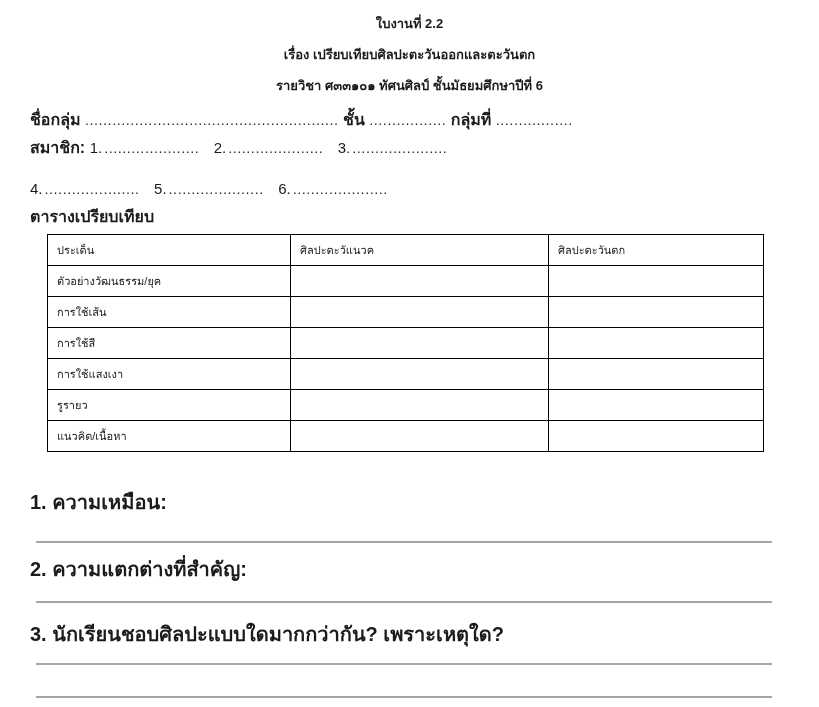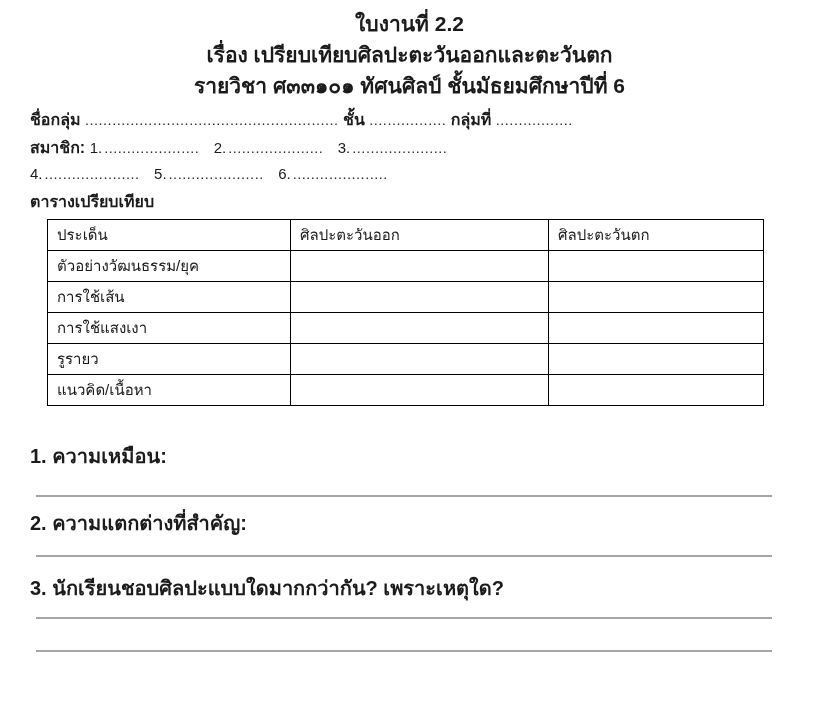--- a/index.html
+++ b/index.html
@@ -11,34 +11,34 @@
     overflow: hidden;
     font-family: "Liberation Sans", "DejaVu Sans", sans-serif;
     color: #1b1b1b;
   }
   .page { width: 819px; height: 707px; }
 
   .titles { padding-top: 8px; text-align: center; }
   .title-line {
     height: 31px;
     line-height: 31px;
-    font-size: 21px;
+    font-size: 13px;
     font-weight: bold;
   }
 
   .info-row {
     margin-left: 30px;
     height: 26px;
     line-height: 26px;
     font-size: 16px;
     white-space: nowrap;
   }
   .row-group    { margin-top: 6px; }
   .row-members1 { margin-top: 2px; }
-  .row-members2 { margin-top: 0; }
+  .row-members2 { margin-top: 15px; }
   .bold-label { font-weight: bold; }
   .blank {
     font-size: 14.5px;
     letter-spacing: 0.5px;
     color: #2a2a2a;
   }
   .member-no { font-size: 15px; margin-right: 2px; }
   .member-slot { margin-right: 10px; }
 
   .table-heading {
@@ -52,21 +52,21 @@
   table.compare {
     margin: 4px 0 0 47px;
     border-collapse: collapse;
     table-layout: fixed;
     width: 716px;
   }
   table.compare th, table.compare td {
     border: 1.5px solid #000000;
     height: 30px;
     padding: 0 4px 0 9px;
-    font-size: 15px;
+    font-size: 11px;
     font-weight: normal;
     text-align: left;
     vertical-align: middle;
     overflow: hidden;
   }
 
   .question {
     margin-left: 30px;
     height: 24px;
     line-height: 24px;
@@ -126,32 +126,37 @@
 
   <table class="compare">
     <colgroup>
       <col style="width:243px">
       <col style="width:258px">
       <col style="width:215px">
     </colgroup>
     <thead>
       <tr>
         <th>ประเด็น</th>
-        <th>ศิลปะตะวันออก</th>
+        <th>ศิลปะตะวัแนวค</th>
         <th>ศิลปะตะวันตก</th>
       </tr>
     </thead>
     <tbody>
       <tr>
         <td>ตัวอย่างวัฒนธรรม/ยุค</td>
         <td></td>
         <td></td>
       </tr>
       <tr>
         <td>การใช้เส้น</td>
+        <td></td>
+        <td></td>
+      </tr>
+      <tr>
+        <td>การใช้สี</td>
         <td></td>
         <td></td>
       </tr>
       <tr>
         <td>การใช้แสงเงา</td>
         <td></td>
         <td></td>
       </tr>
       <tr>
         <td>รูรายว</td>

